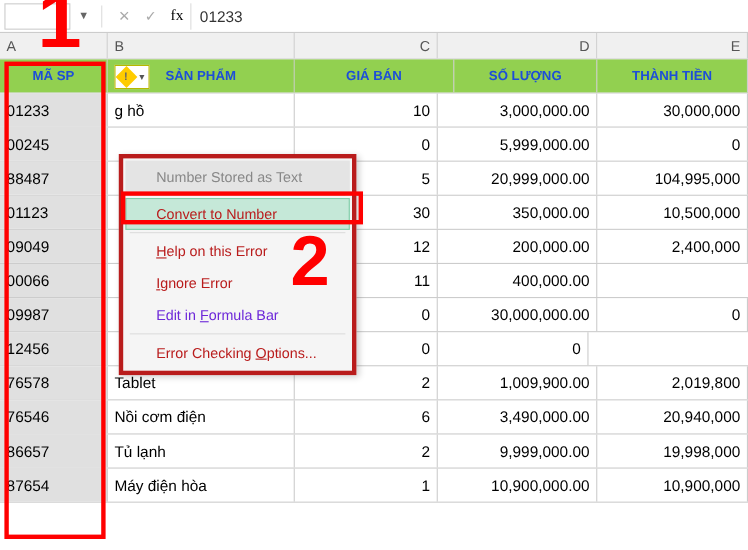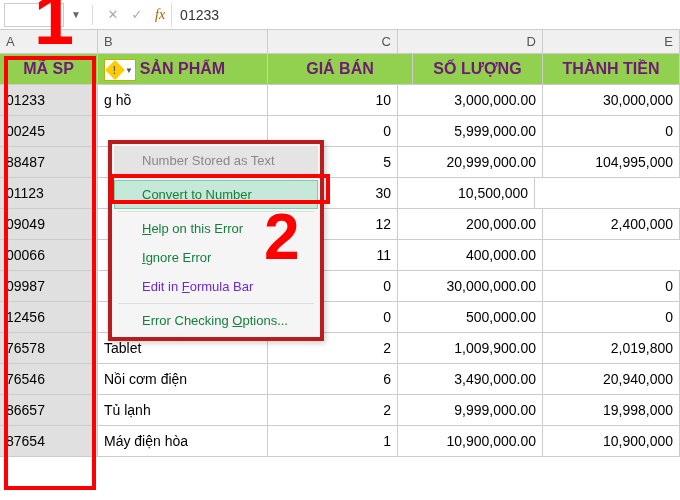--- a/index.html
+++ b/index.html
@@ -3,46 +3,46 @@
 <meta charset="utf-8">
 <style>
 * { margin: 0; padding: 0; box-sizing: border-box; }
 body { font-family: "Segoe UI", Arial, sans-serif; font-size: 14px; background: #fff; width: 680px; height: 500px; overflow: hidden; position: relative; }
 
 .formula-bar { height: 30px; border-bottom: 1px solid #ccc; display: flex; align-items: center; background: #fff; }
 .name-box { width: 60px; height: 24px; border: 1px solid #ccc; margin: 0 4px; }
 .name-box-arrow { width: 16px; color: #666; font-size: 10px; text-align: center; }
 .fb-divider { width: 1px; height: 20px; background: #ddd; margin: 0 8px; }
 .fb-btn { width: 24px; text-align: center; color: #aaa; font-size: 13px; }
-.fx-label { font-style: italic; font-family: "Times New Roman", serif; color: #a16207; margin: 3px 6px; font-size: 14px; }
+.fx-label { font-family: "Times New Roman", serif; color: #000000; margin: 3px 6px; font-size: 14px; }
 .formula-input { flex: 1; padding: 0 8px; color: #333; border-left: 1px solid #ddd; height: 24px; line-height: 24px; }
 
 .grid { position: relative; }
 .row { display: flex; height: 31px; border-bottom: 1px solid #ccc; }
 .col-header-row { height: 24px; background: #f0f0f0; }
 .col-header-row .cell { background: #f0f0f0; text-align: center; color: #555; font-size: 13px; border-right: 1px solid #ccc; }
 
 .cell { border-right: 1px solid #ccc; padding: 0 6px; display: flex; align-items: center; overflow: hidden; white-space: nowrap; }
 .col-A { width: 98px; }
 .col-B { width: 170px; }
 .col-C { width: 130px; justify-content: flex-end; }
 .col-D { width: 145px; justify-content: flex-end; }
 .col-E { width: 137px; justify-content: flex-end; }
 
-.table-header .cell { background: #92d050; font-weight: bold; font-size: 16px; justify-content: center; color: #701a75; }
+.table-header .cell { background: #92d050; font-weight: bold; font-size: 12px; justify-content: center; color: #1d4ed8; }
 .sel .col-A { background: #e0e0e0; }
 .col-A.data { justify-content: flex-start; }
 
 .error-indicator { position: absolute; left: 104px; top: 59px; width: 32px; height: 22px; display: flex; align-items: center; border: 1px solid #b7b700; background: #fff; z-index: 5; }
 .error-indicator .diamond { width: 14px; height: 14px; background: #ffcc00; transform: rotate(45deg); margin-left: 3px; display: flex; align-items: center; justify-content: center; }
 .error-indicator .diamond span { transform: rotate(-45deg); font-size: 10px; font-weight: bold; color: #666; }
 .error-indicator .dd { font-size: 8px; margin-left: 3px; color: #555; }
 
 .context-menu { position: absolute; left: 108px; top: 140px; width: 216px; background: #f5f5f5; border: 4px solid #b91c1c; box-shadow: 2px 2px 6px rgba(0,0,0,0.2); z-index: 6; font-size: 13px; padding: 2px; }
-.menu-item { padding: 7px 28px; color: #15803d; cursor: default; }
+.menu-item { padding: 7px 28px; color: #b91c1c; cursor: default; }
 .menu-item.disabled-first { background: #e4e4e4; color: #888; }
 .menu-sep { height: 1px; background: #ddd; margin: 2px 4px; }
 .menu-item.highlighted { background: #c5e8d8; border: 1px solid #7fcca8; padding: 6px 27px; }
 .menu-item.disabled { color: #6d28d9; }
 .underline { text-decoration: underline; }
 
 .annot-1 { position: absolute; left: 4px; top: 56px; width: 92px; height: 434px; border: 4px solid red; z-index: 10; pointer-events: none; }
 .num-1 { position: absolute; left: 34px; top: -22px; font-size: 72px; font-weight: bold; color: red; z-index: 11; font-family: Arial; }
 .annot-2 { position: absolute; left: 110px; top: 174px; width: 220px; height: 30px; border: 4px solid red; z-index: 10; pointer-events: none; }
 .num-2 { position: absolute; left: 264px; top: 200px; font-size: 64px; font-weight: bold; color: red; z-index: 11; font-family: Arial; }
@@ -94,20 +94,21 @@
         <div class="cell col-A data">88487</div>
         <div class="cell col-B"></div>
         <div class="cell col-C">5</div>
         <div class="cell col-D">20,999,000.00</div>
         <div class="cell col-E">104,995,000</div>
       </div>
       <div class="row sel">
         <div class="cell col-A data">01123</div>
         <div class="cell col-B"></div>
         <div class="cell col-C">30</div>
+        <div class="cell col-D">350,000.00</div>
         <div class="cell col-E">10,500,000</div>
       </div>
       <div class="row sel">
         <div class="cell col-A data">09049</div>
         <div class="cell col-B"></div>
         <div class="cell col-C">12</div>
         <div class="cell col-D">200,000.00</div>
         <div class="cell col-E">2,400,000</div>
       </div>
       <div class="row sel">
@@ -120,21 +121,20 @@
         <div class="cell col-A data">09987</div>
         <div class="cell col-B"></div>
         <div class="cell col-C">0</div>
         <div class="cell col-D">30,000,000.00</div>
         <div class="cell col-E">0</div>
       </div>
       <div class="row sel">
         <div class="cell col-A data">12456</div>
         <div class="cell col-B"></div>
         <div class="cell col-C">0</div>
-        <div class="cell col-D">500,000.00</div>
         <div class="cell col-E">0</div>
       </div>
       <div class="row sel">
         <div class="cell col-A data">76578</div>
         <div class="cell col-B">Tablet</div>
         <div class="cell col-C">2</div>
         <div class="cell col-D">1,009,900.00</div>
         <div class="cell col-E">2,019,800</div>
       </div>
       <div class="row sel">

